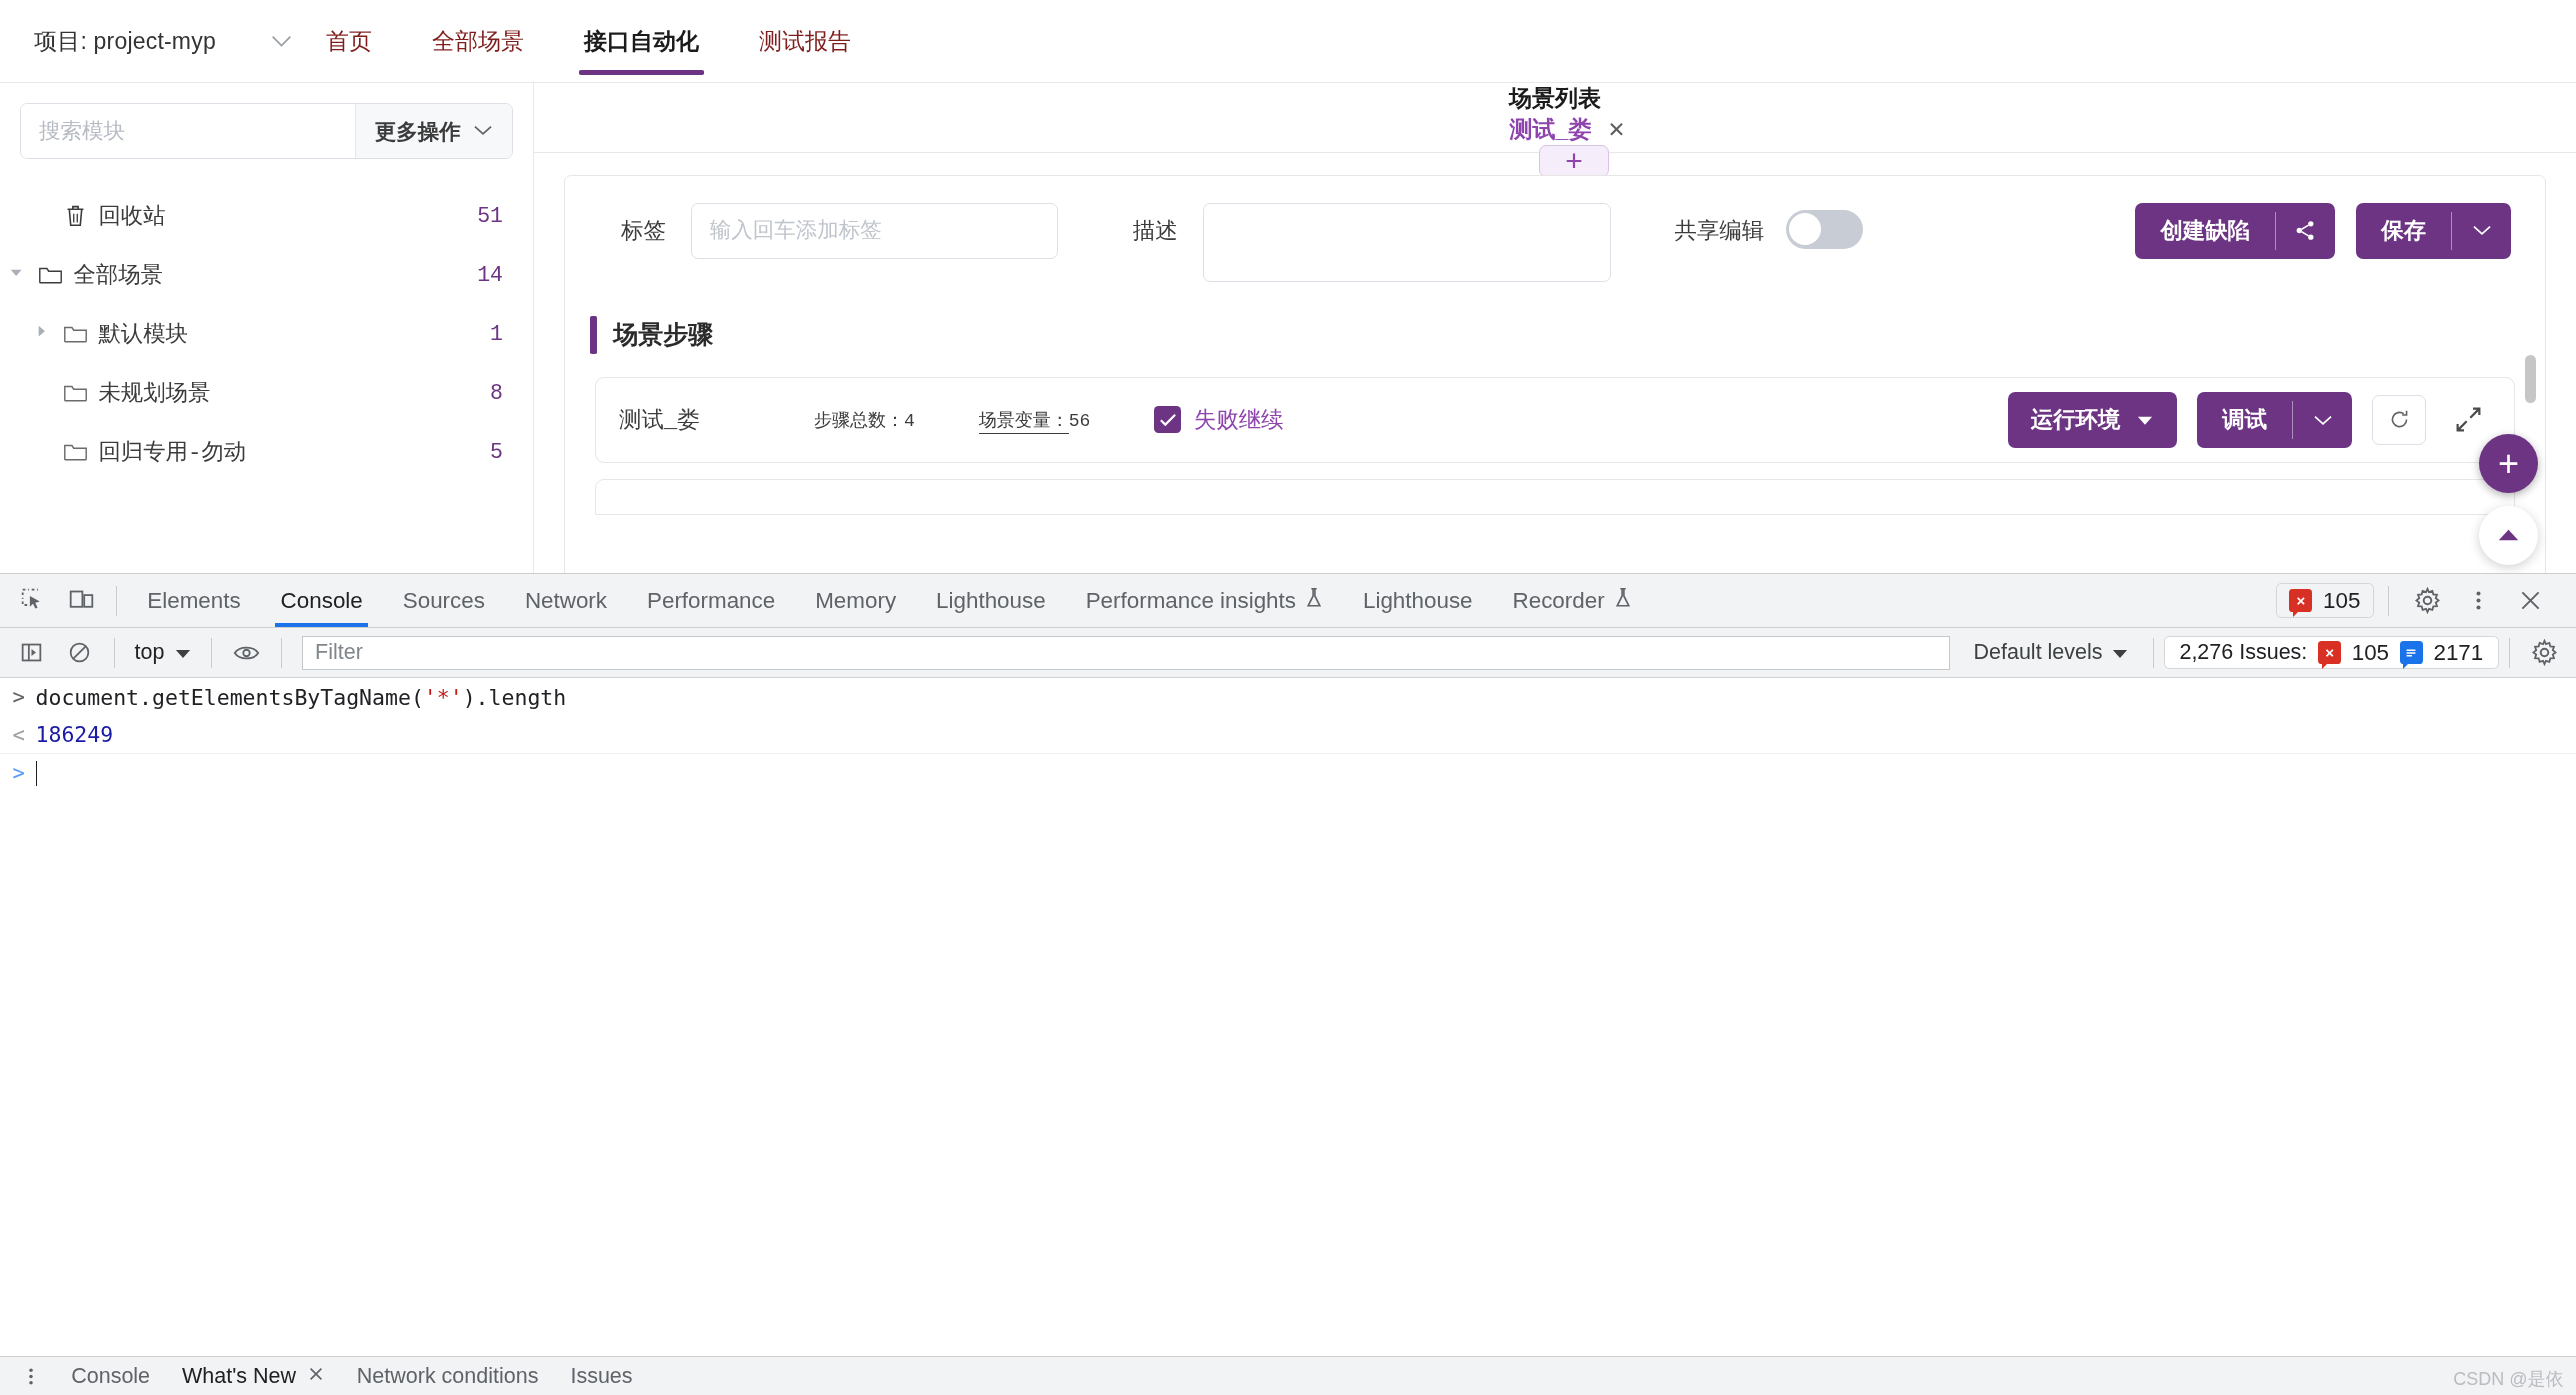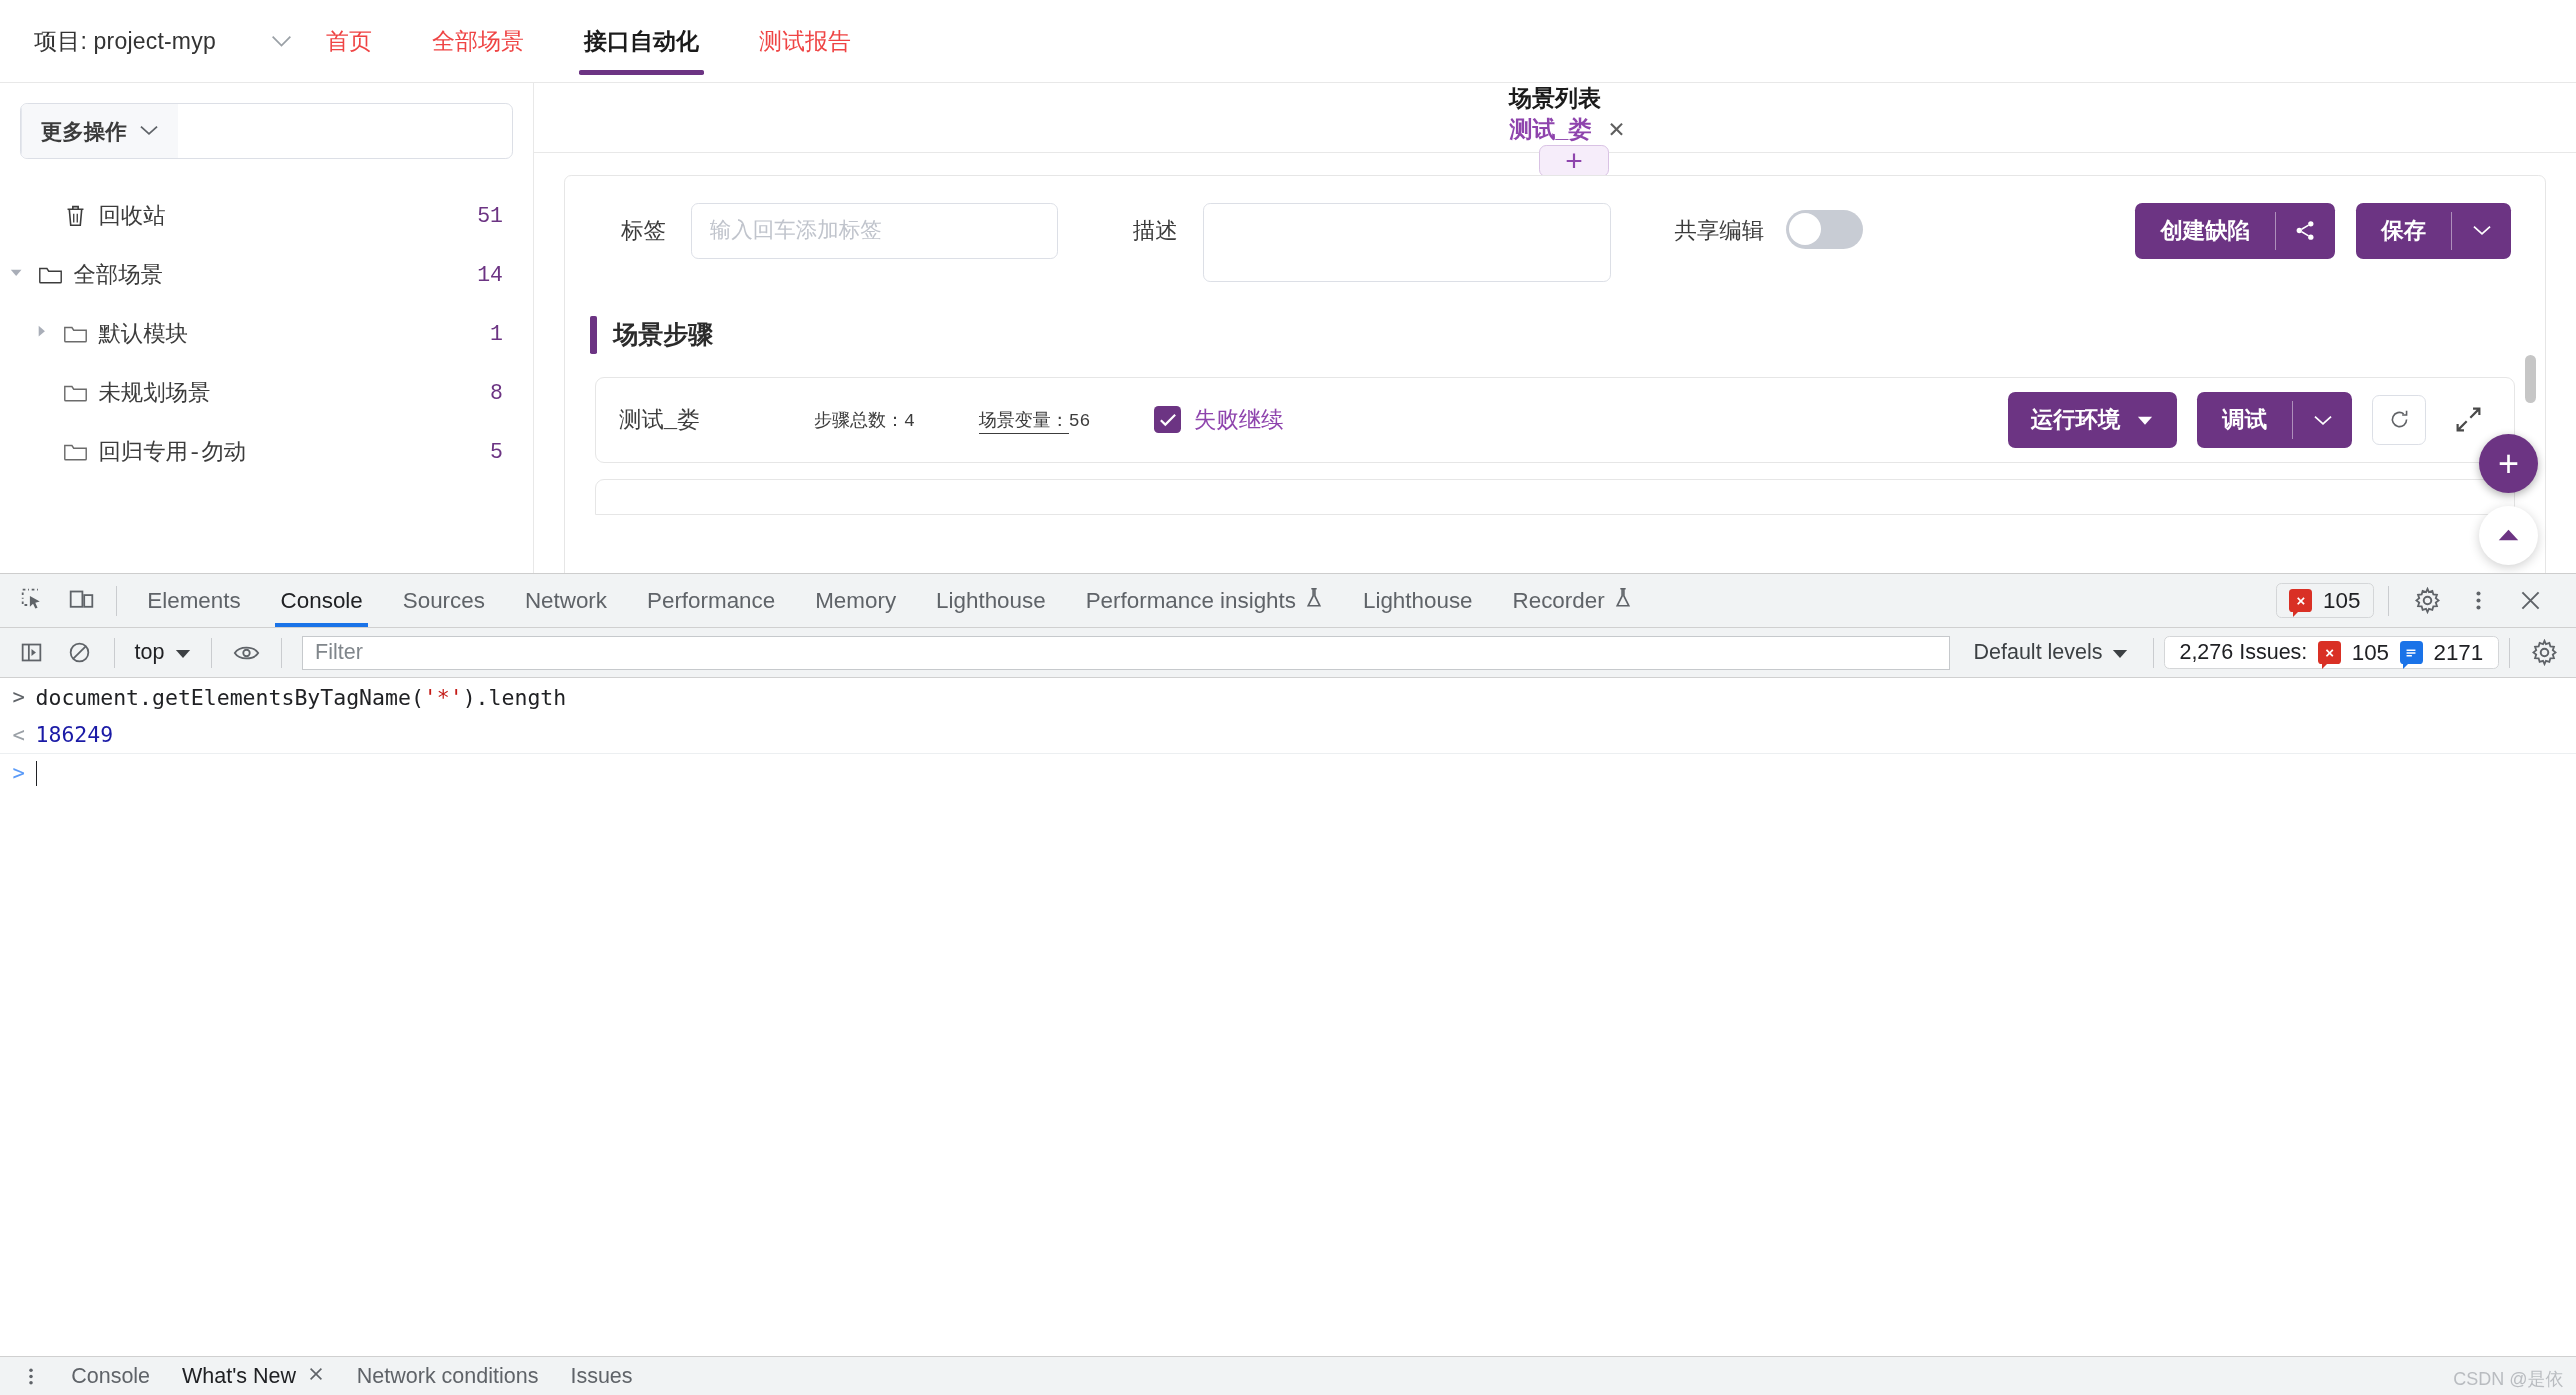--- a/index.html
+++ b/index.html
@@ -16,21 +16,21 @@
 
   .topnav {
     height: 83px; display:flex; align-items:center;
     border-bottom: 0.9px solid #e8e8e8; background:#fff; position:relative;
   }
   .proj-select { display:flex; align-items:center; padding-left:34px; width:296px; }
   .proj-label { font-size:23px; color:#333; letter-spacing:0.2px; }
   .proj-caret { margin-left:54px; color:#9aa0a6; font-size:20px; line-height:1; }
   .nav-tabs { display:flex; align-items:center; height:100%; }
   .nav-tab {
-    font-size:23px; color:#ef4444; padding:0 30px; height:100%;
+    font-size:23px; color:#7f1d1d; padding:0 30px; height:100%;
     display:flex; align-items:center; position:relative; cursor:pointer;
   }
   .nav-tab.active { color:#1b1b1b; font-weight:700; }
   .nav-tab.active::after {
     content:""; position:absolute; left:25px; right:25px; bottom:7.2px;
     height:4.5px; background:#6c3483; border-radius:1.8px;
   }
 
   .body-row { display:flex; height:490px; }
 
@@ -214,20 +214,21 @@
       <div class="nav-tab">全部场景</div>
       <div class="nav-tab active">接口自动化</div>
       <div class="nav-tab">测试报告</div>
     </div>
   </div>
 
   <div class="body-row">
 
     <div class="sidebar">
       <div class="side-search-wrap">
+        <input class="side-search-input" value="" placeholder="搜索模块" style="">
         <div class="side-more-btn">
           <span>更多操作</span>
           <span class="side-more-caret">
             <svg width="20" height="12.5" viewBox="0 0 22 14">
                 <path d="M2 3 L11 11 L20 3" fill="none" stroke="#5f6368" stroke-width="2"></path>
               </svg>
           </span>
         </div>
       </div>
 

